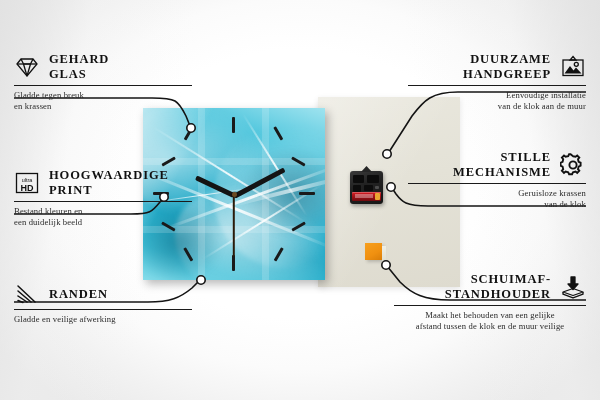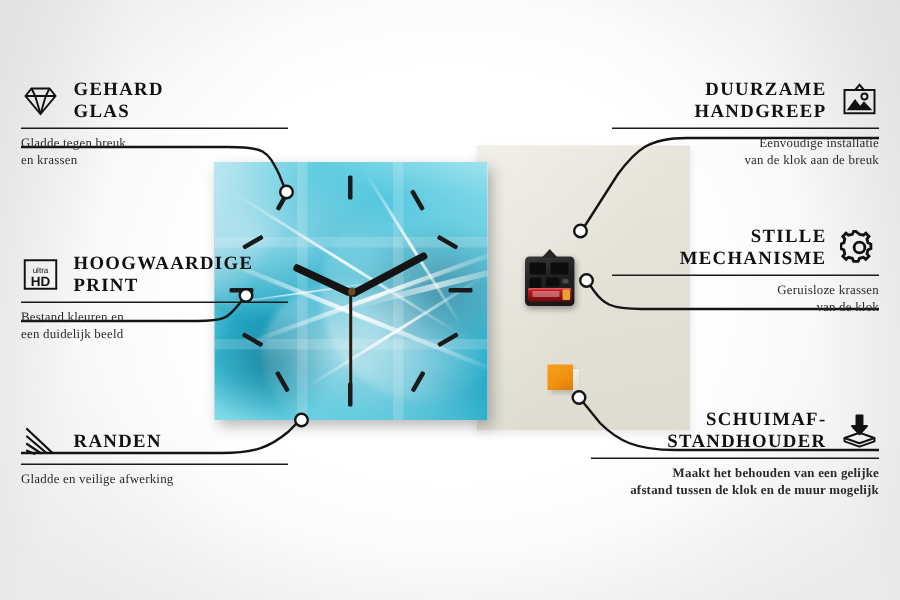--- a/index.html
+++ b/index.html
@@ -285,21 +285,21 @@
           </svg>
       </span>
       <span class="titles">
         <div class="title-l1">DUURZAME</div>
         <div class="title-l2">HANDGREEP</div>
       </span>
     </div>
     <div class="rule"></div>
     <div class="desc">
       <div>Eenvoudige installatie</div>
-      <div>van de klok aan de breuk</div>
+      <div>van de klok aan de muur</div>
     </div>
   </div>
 
   <div class="callout right" style="top:150px;">
     <div class="head">
       <span class="ico">
         <svg viewBox="0 0 26 24">
             <g fill="none" stroke="currentColor" stroke-width="1.9">
           <path d="M13 3.2 l2.6 .6 1.6-1.3 2.1 2.1 -1.3 1.6 .6 2.6 2 .9 v3 l-2 .9 -.6 2.6 1.3 1.6 -2.1 2.1 -1.6-1.3 -2.6 .6 -.9 2 h-3 l-.9-2 -2.6-.6 -1.6 1.3 -2.1-2.1 1.3-1.6 -.6-2.6 -2-.9 v-3 l2-.9 .6-2.6 -1.3-1.6 2.1-2.1 1.6 1.3 2.6-.6 .9-2 h1.5 z"></path>
           <circle cx="13" cy="12" r="3.6"></circle>
@@ -328,19 +328,19 @@
           <path d="M3 17 v2.2 L13 22.8 L23 19.2 V17"></path>
         </g>
           </svg>
       </span>
       <span class="titles">
         <div class="title-l1">SCHUIMAF-</div>
         <div class="title-l2">STANDHOUDER</div>
       </span>
     </div>
     <div class="rule"></div>
-    <div class="desc" style="font-weight:bold;">
+    <div class="desc" style="text-align:center;">
       <div>Maakt het behouden van een gelijke</div>
-      <div>afstand tussen de klok en de muur mogelijk</div>
+      <div>afstand tussen de klok en de muur veilige</div>
     </div>
   </div>
 
 </div>
 
 </body></html>

